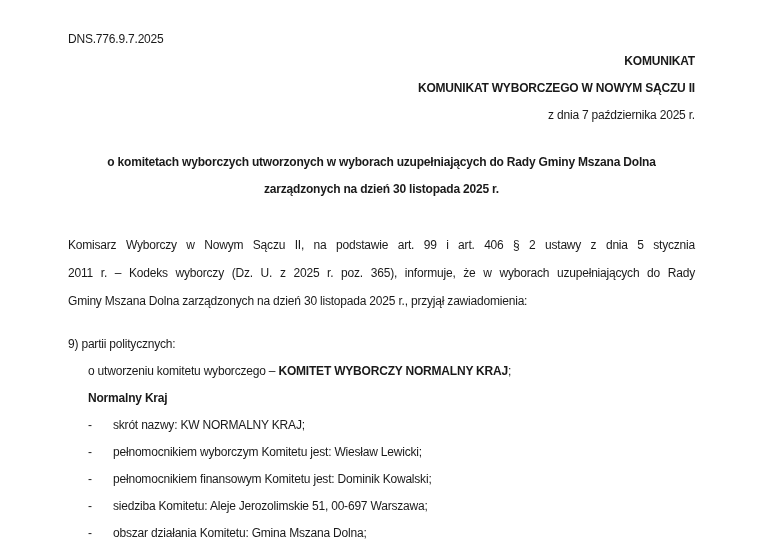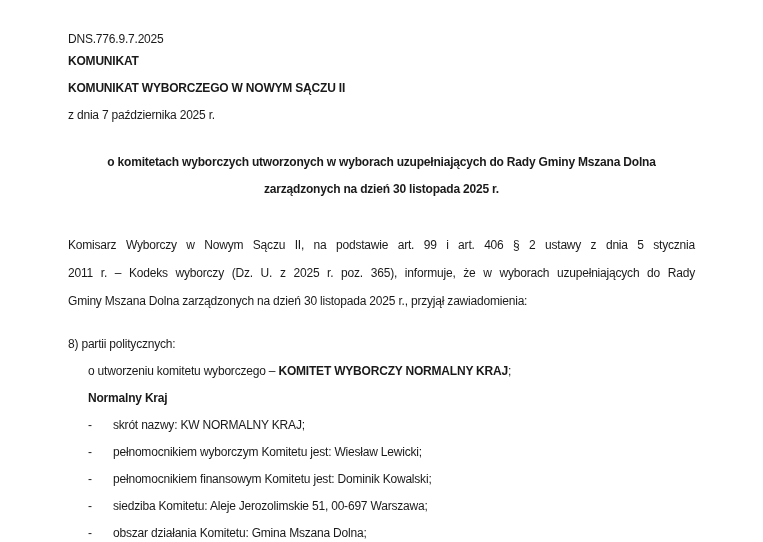--- a/index.html
+++ b/index.html
@@ -20,21 +20,21 @@
     box-sizing: border-box;
   }
   .content {
     padding: 30px 68px 0 68px;
   }
   .doc-number {
     line-height: 18px;
     text-align: left;
   }
   .title-block div {
-    text-align: left;
+    text-align: right;
     line-height: 27px;
   }
   .bold { font-weight: bold; }
   .subject-block {
     margin-top: 20px;
   }
   .subject-block div {
     text-align: center;
     line-height: 27px;
     font-weight: bold;
@@ -89,21 +89,21 @@
       <div>zarządzonych na dzień 30 listopada 2025 r.</div>
     </div>
 
     <div class="legal-paragraph">
       <div class="para-line">Komisarz Wyborczy w Nowym Sączu II, na podstawie art. 99 i art. 406 § 2 ustawy z dnia 5 stycznia</div>
       <div class="para-line">2011 r. – Kodeks wyborczy (Dz. U. z 2025 r. poz. 365), informuje, że w wyborach uzupełniających do Rady</div>
       <div class="para-line last">Gminy Mszana Dolna zarządzonych na dzień 30 listopada 2025 r., przyjął zawiadomienia:</div>
     </div>
 
     <div class="committee-section">
-      <div class="line">8) partii politycznych:</div>
+      <div class="line">9) partii politycznych:</div>
 
       <div class="line indent-1">
         <span>o utworzeniu komitetu wyborczego – </span><span class="bold">KOMITET WYBORCZY NORMALNY KRAJ</span><span>;</span>
       </div>
 
       <div class="line indent-1 bold">Normalny Kraj</div>
 
       <div class="detail-row">
         <span class="detail-marker">-</span>
         <span>skrót nazwy: KW NORMALNY KRAJ;</span>

